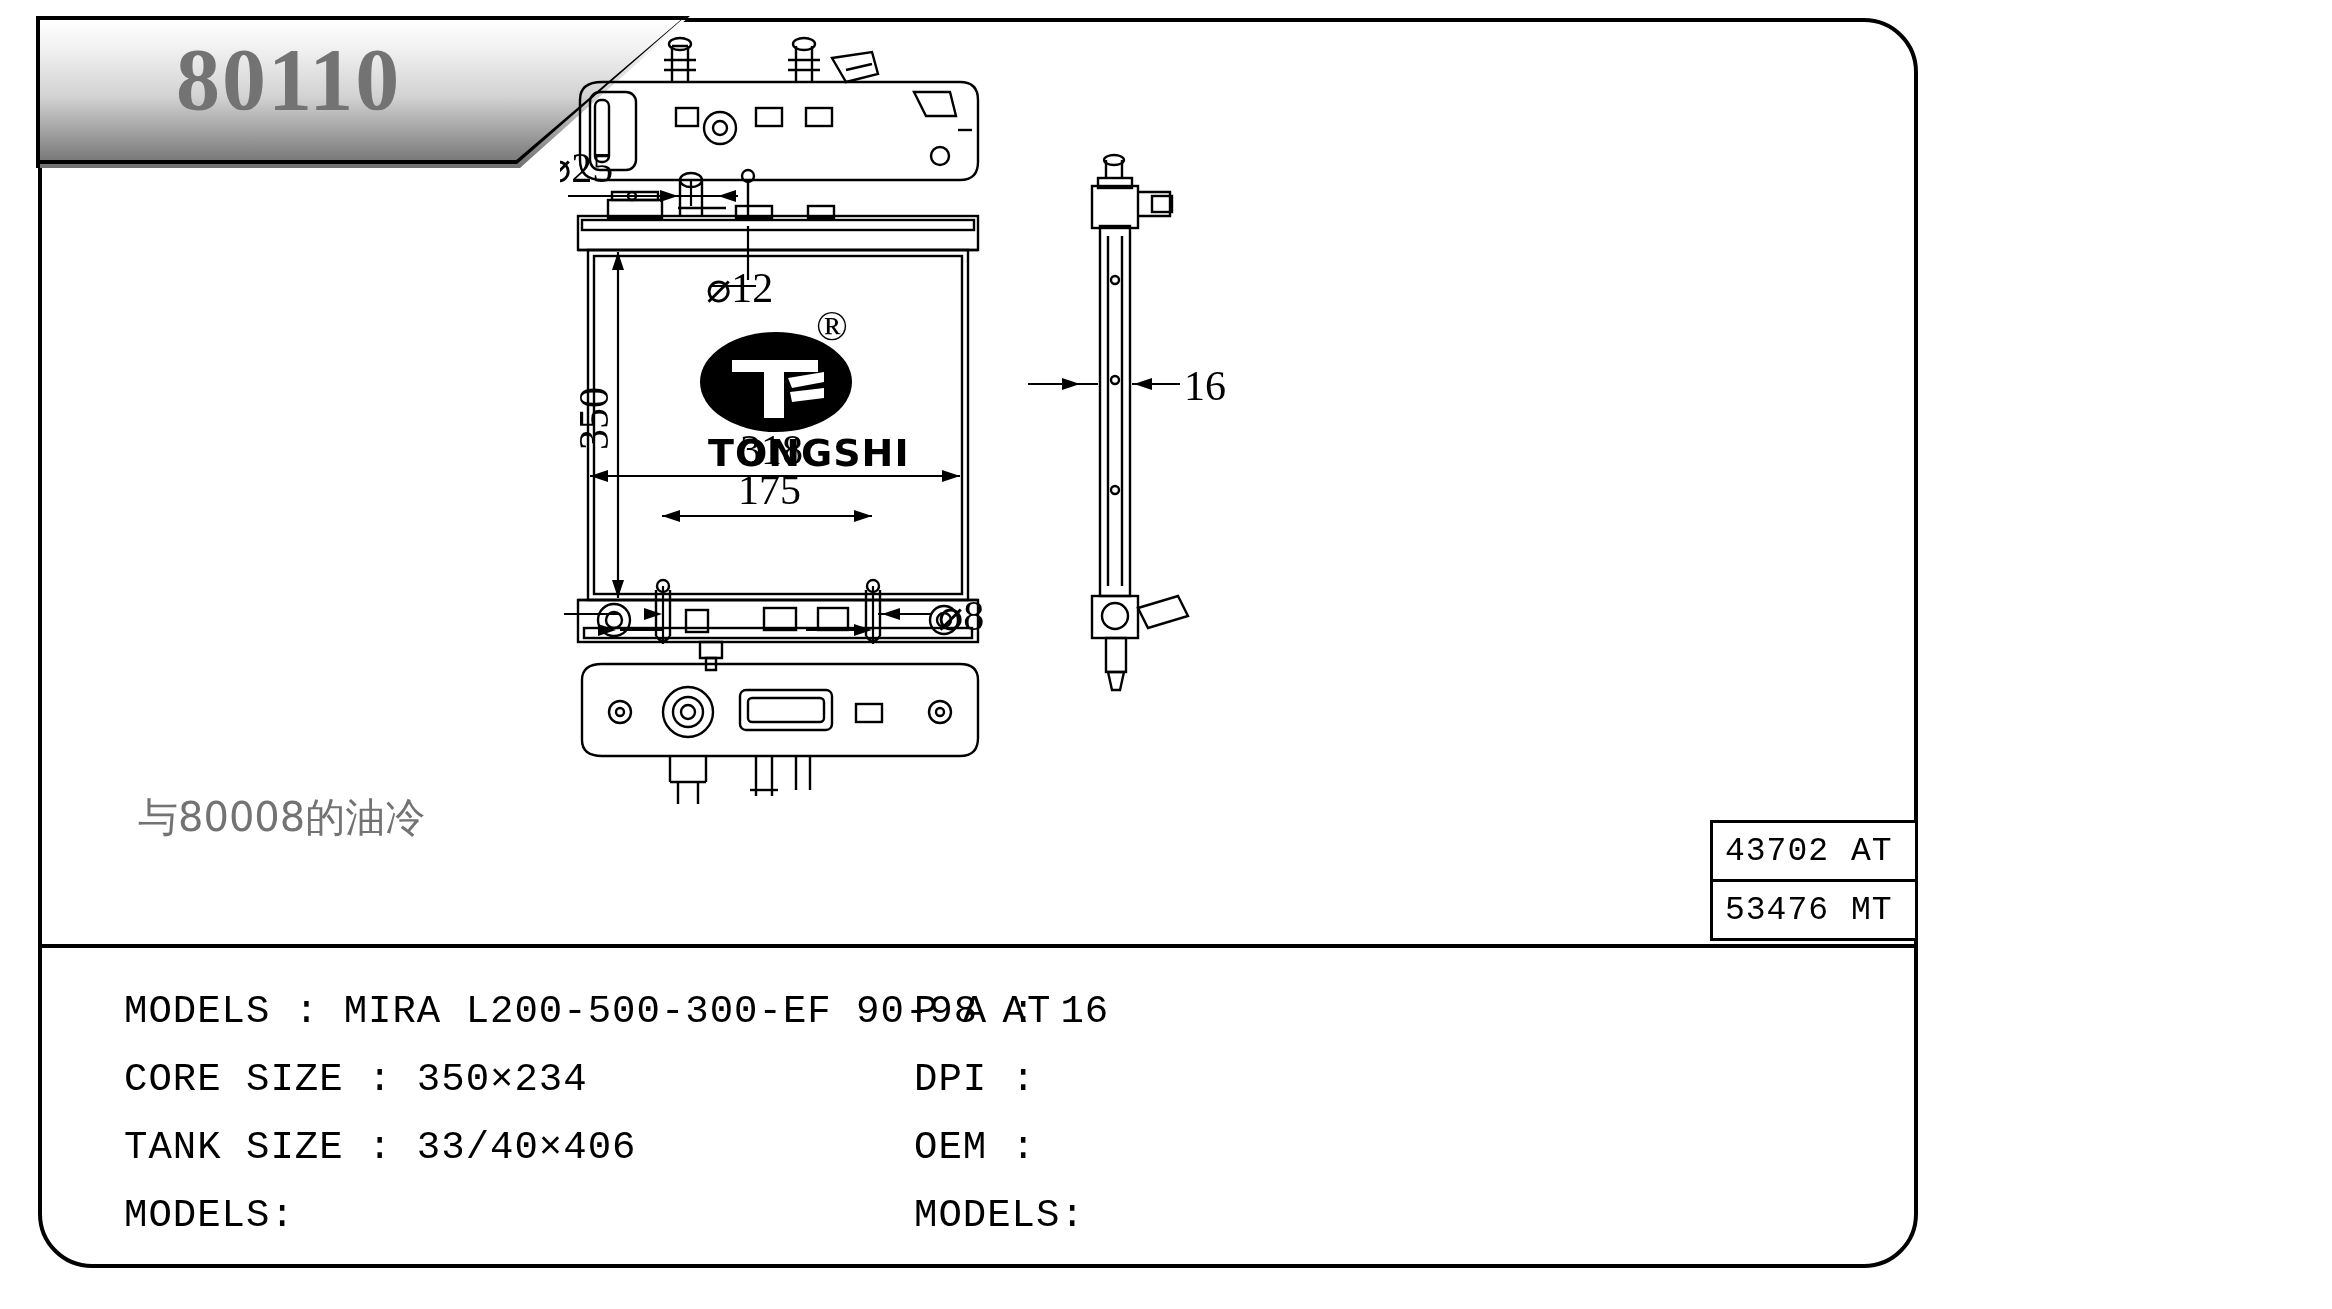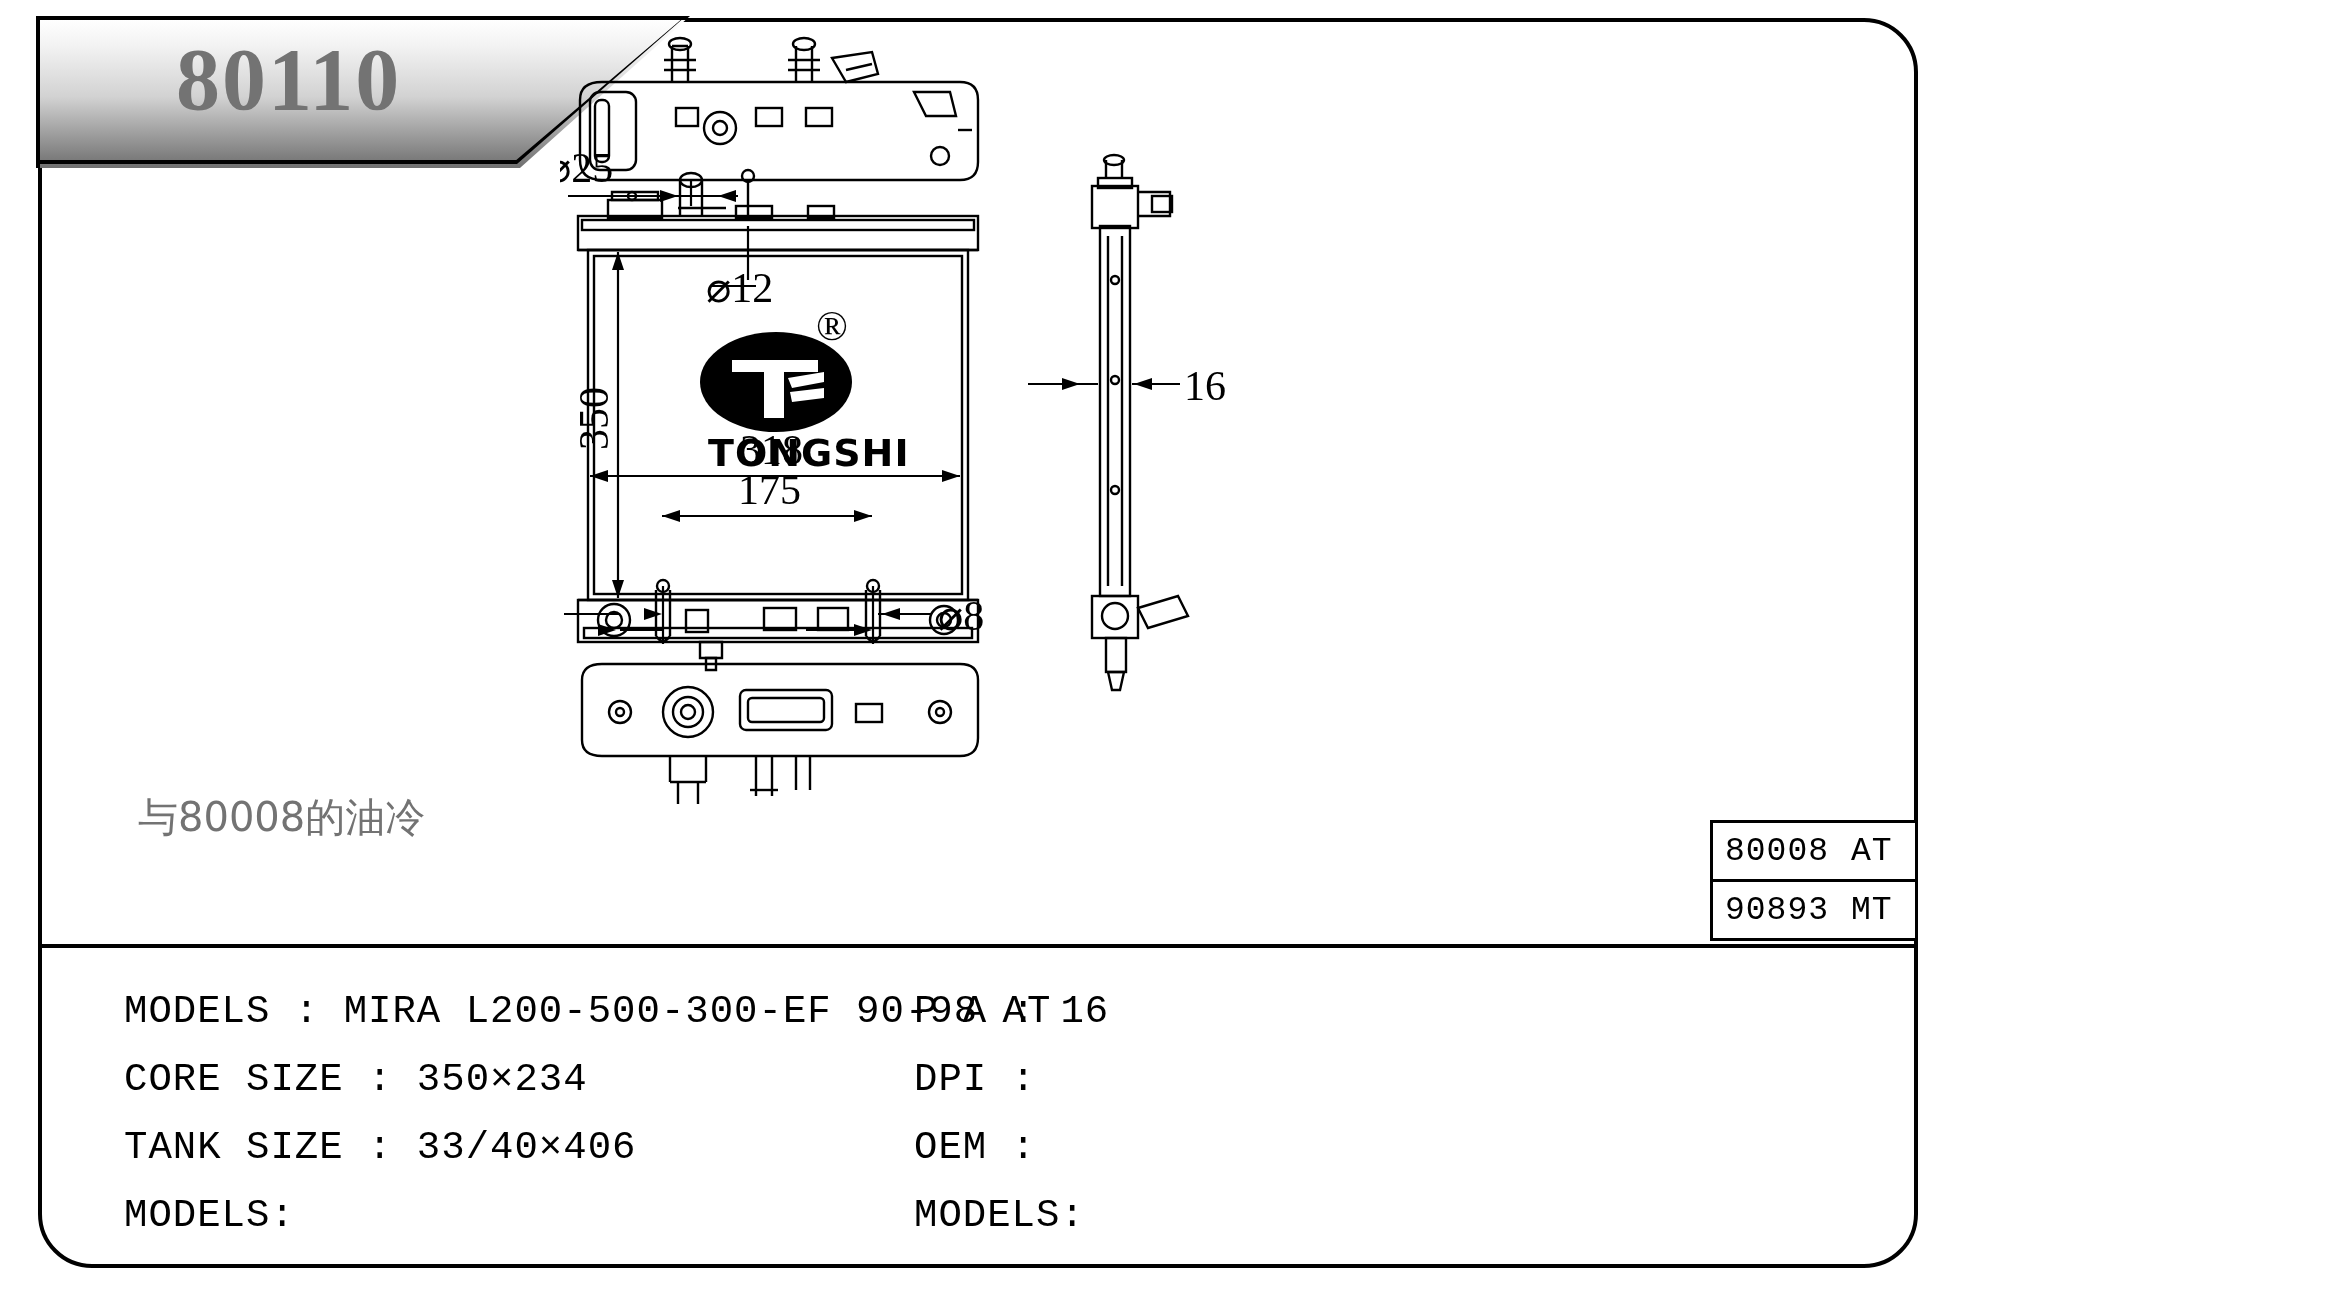--- a/index.html
+++ b/index.html
@@ -78,26 +78,26 @@
     <polyline points="650,2 481,146 2,146" fill="none" stroke="#000" stroke-width="4"></polyline>
   </svg>
   <div class="part-no">80110</div>
 
   <div class="note">
     <div>与80008的油冷</div>
   </div>
 
   <div class="codes">
     <div class="row">
-      <span>80008</span>
+      <span>43702</span>
       <span style="width:22px;"></span>
       <span>AT</span>
     </div>
     <div class="row">
-      <span>90893</span>
+      <span>53476</span>
       <span style="width:22px;"></span>
       <span>MT</span>
     </div>
   </div>
 
   <div class="divider"></div>
   <div class="specs">
     <div class="line">
       <div class="left">MODELS : MIRA L200-500-300-EF 90-98 AT</div>
       <div class="right">P A : 16</div>

